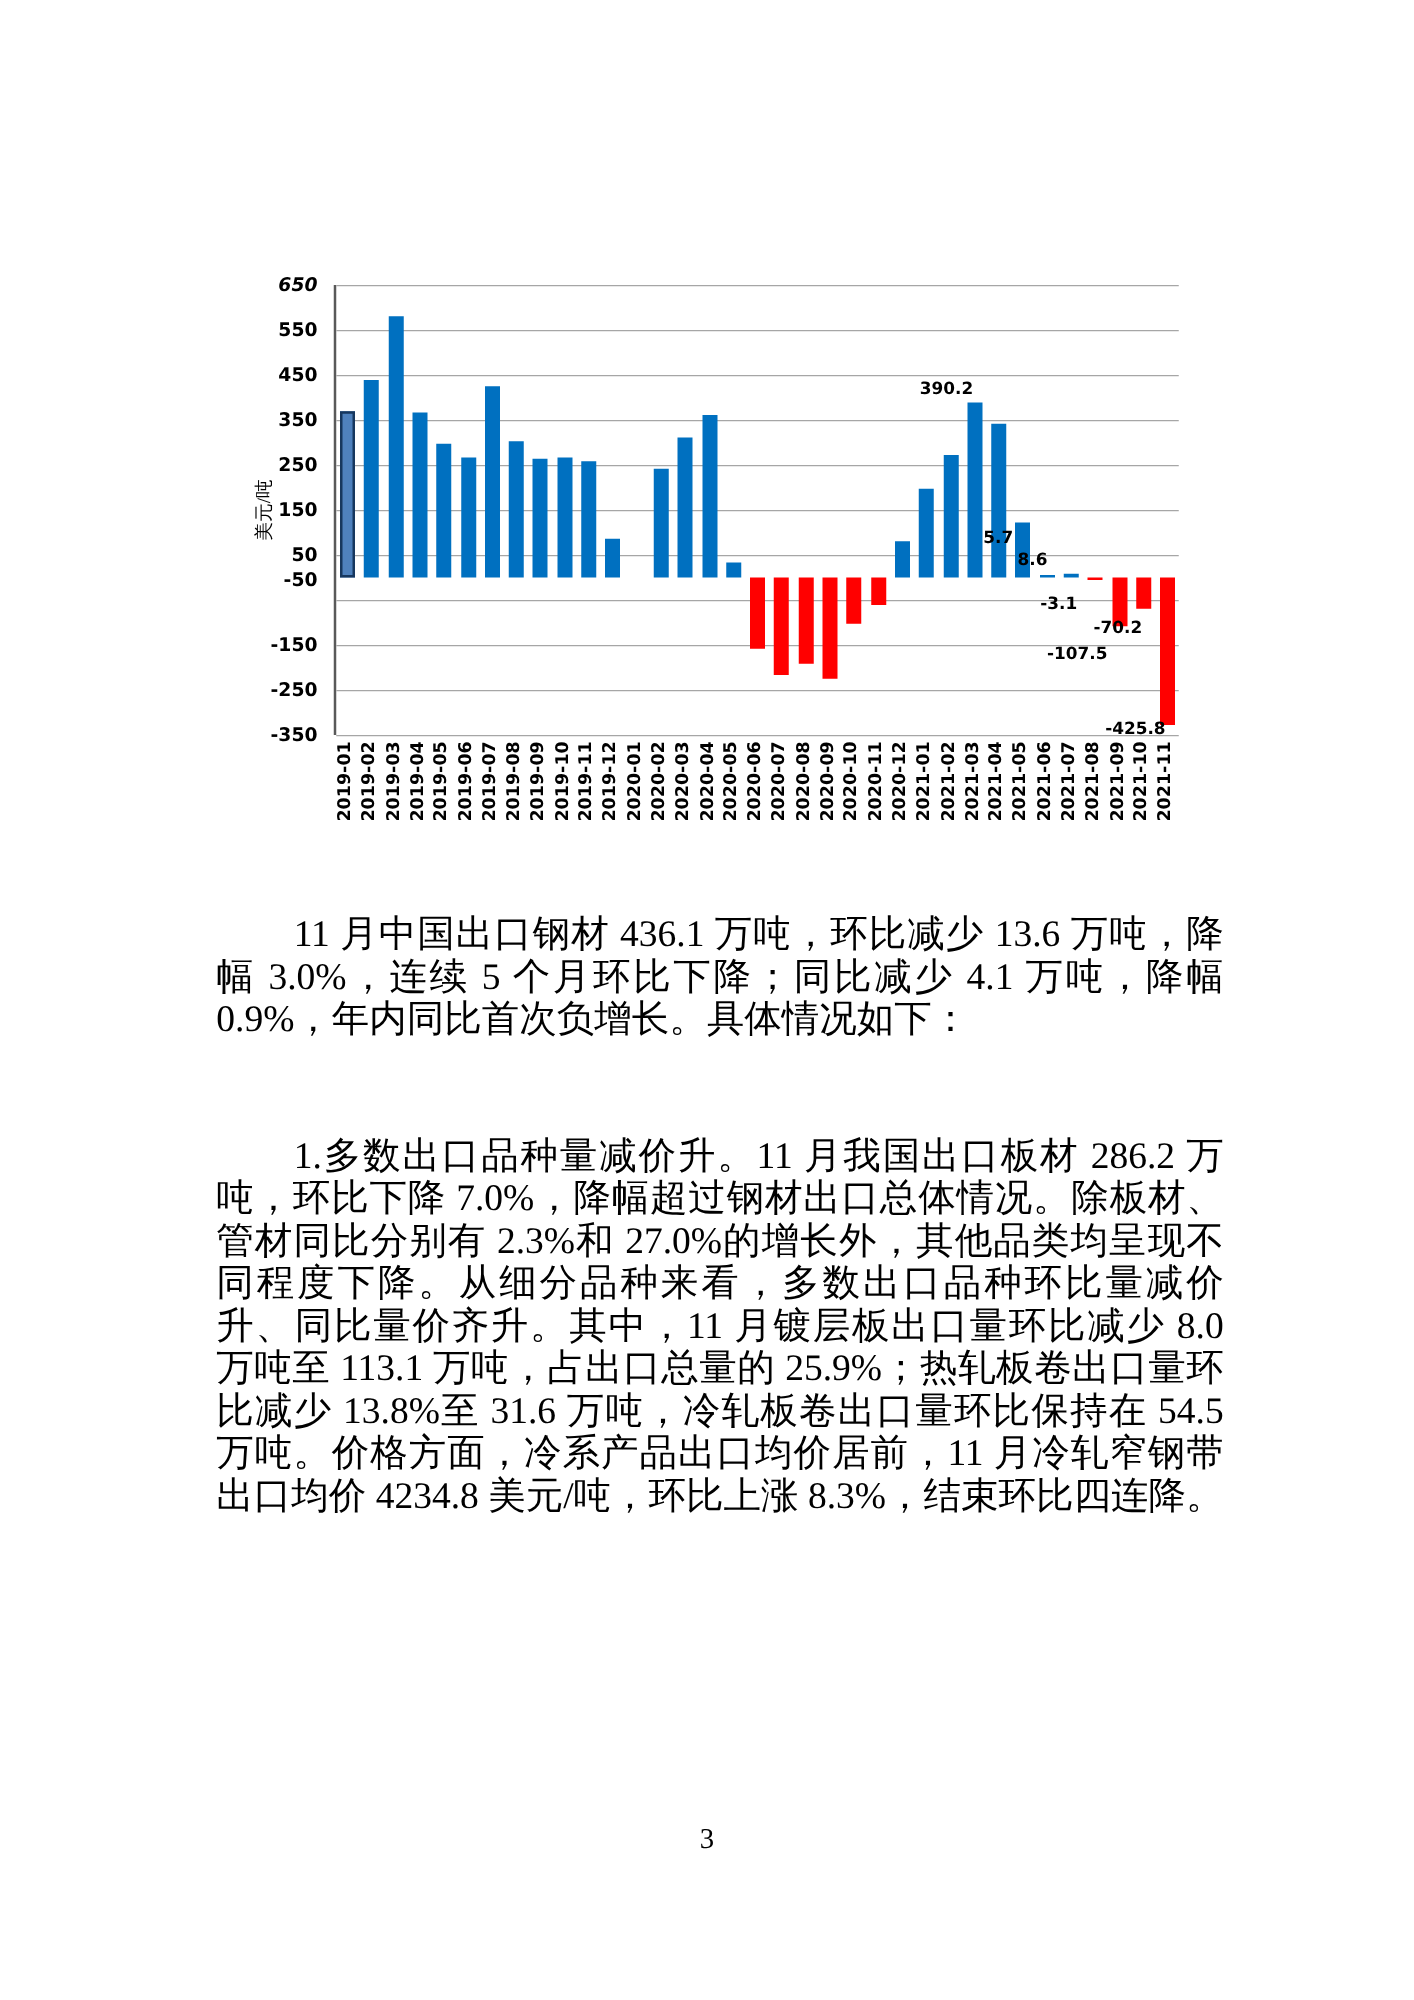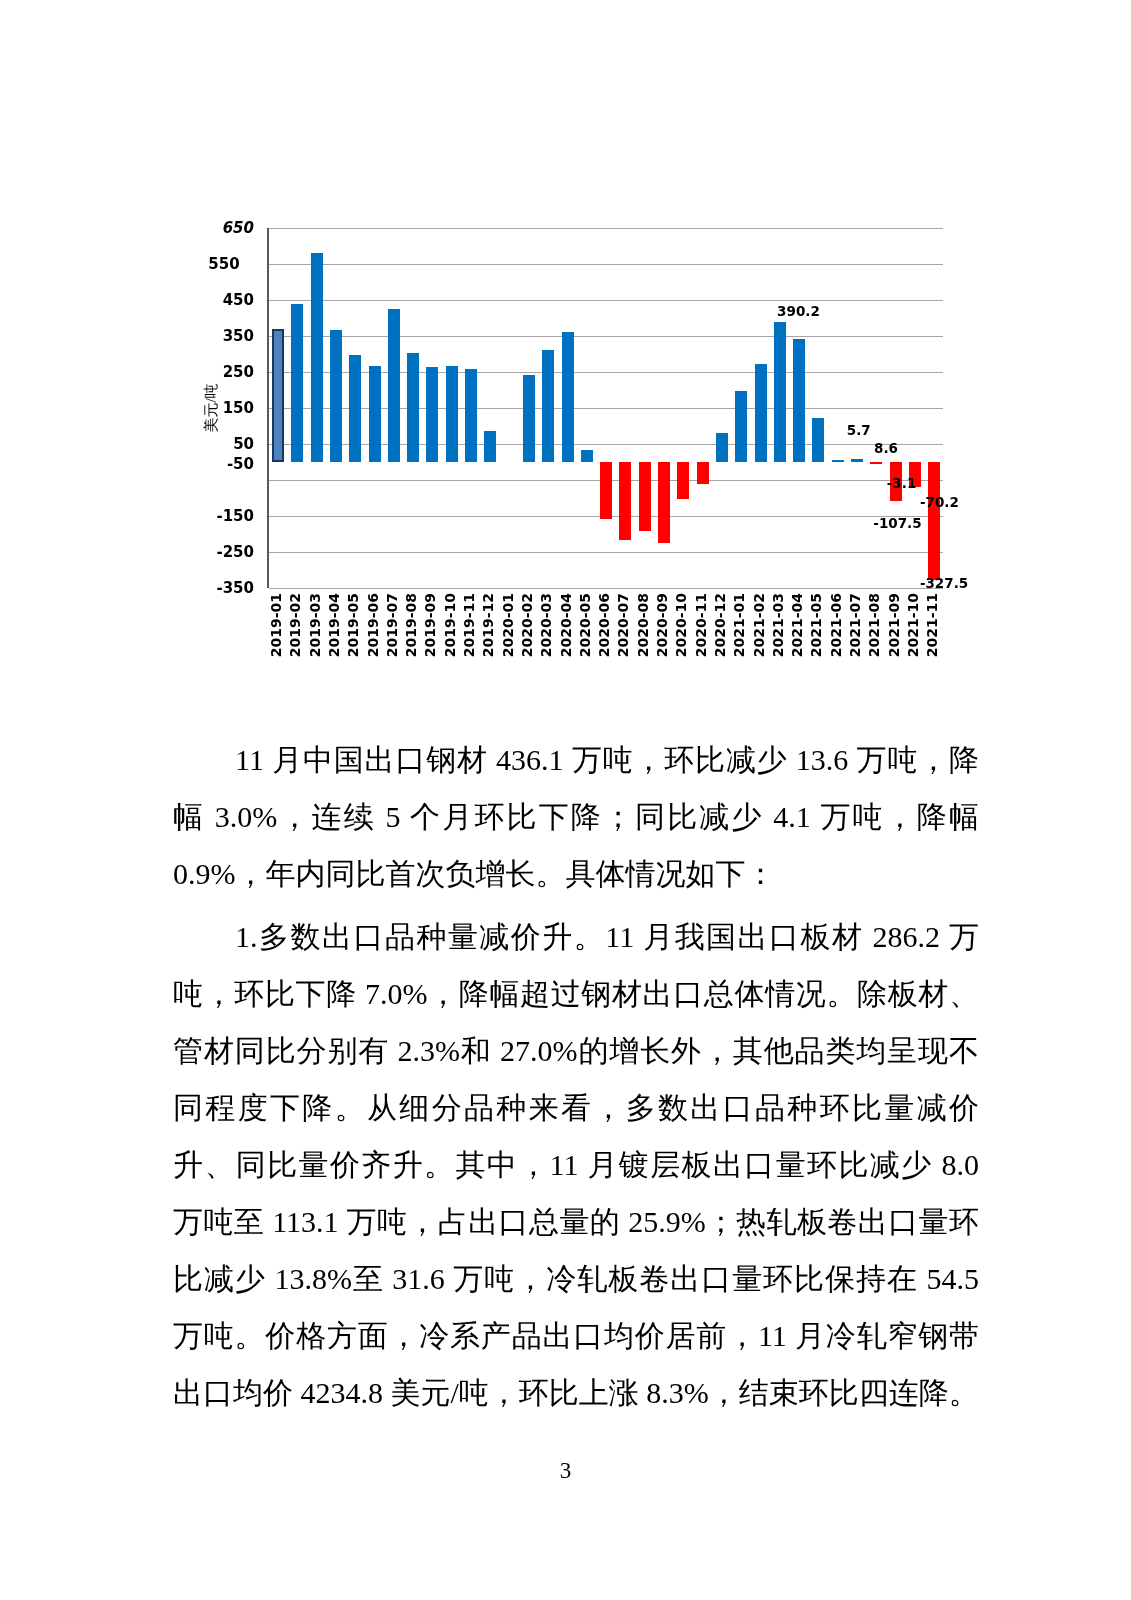--- a/index.html
+++ b/index.html
@@ -33,31 +33,31 @@
     position:absolute; left:160px; top:398px; width:104px; height:20px;
     transform:rotate(-90deg); text-align:center; font-size:15px;
     font-family:"Liberation Serif","DejaVu Serif",serif;
   }
   .xlabel {
     position:absolute; width:76px; height:16px; line-height:16px;
     transform:rotate(-90deg); text-align:right;
     font-size:14px; font-weight:bold; white-space:nowrap;
   }
   .ptlabel {
-    position:absolute; width:84px; text-align:right;
+    position:absolute; width:84px; text-align:left;
     font-size:13.5px; font-weight:bold; line-height:15px; white-space:nowrap;
   }
   
   .heading {
     position:absolute; left:173px; top:673px; width:805px;
     font-size:31px; letter-spacing:4px; text-indent:62px;
   }
   .para {
     position:absolute; left:173px; width:806px; margin:0;
-    font-size:30px; line-height:57px; text-align:justify;
+    font-size:30px; line-height:34px; text-align:justify;
     text-indent:62px;
   }
   .p1 { top:731px; }
   .p2 { top:908px; }
   .pagenum {
     position:absolute; top:1458px; left:0; width:100%;
     text-align:center; font-size:23px;
   }
 </style>
 </head>
@@ -108,21 +108,21 @@
         <div class="bar" style="left: 524.1px; width: 12px; top: 110.88px; height: 123.12px; background: rgb(0, 112, 192);"></div>
         <div class="bar" style="left: 543.4px; width: 12px; top: 190.44px; height: 43.56px; background: rgb(0, 112, 192);"></div>
         <div class="bar" style="left: 562.7px; width: 12px; top: 231.948px; height: 2.052px; background: rgb(0, 112, 192);"></div>
         <div class="bar" style="left: 582px; width: 12px; top: 230.904px; height: 3.096px; background: rgb(0, 112, 192);"></div>
         <div class="bar" style="left: 601.3px; width: 12px; top: 234px; height: 2px; background: rgb(255, 0, 0);"></div>
         <div class="bar" style="left: 620.6px; width: 12px; top: 234px; height: 38.7px; background: rgb(255, 0, 0);"></div>
         <div class="bar" style="left: 639.9px; width: 12px; top: 234px; height: 25.272px; background: rgb(255, 0, 0);"></div>
         <div class="bar" style="left: 659.2px; width: 12px; top: 234px; height: 117.9px; background: rgb(255, 0, 0);"></div>
       </div>
   <div class="ytick" style="top: 219px; font-style: italic;">650</div>
-      <div class="ytick" style="top: 255px; text-align: center;">550</div>
+      <div class="ytick" style="top: 255px;">550</div>
       <div class="ytick" style="top: 291px;">450</div>
       <div class="ytick" style="top: 327px;">350</div>
       <div class="ytick" style="top: 363px;">250</div>
       <div class="ytick" style="top: 399px;">150</div>
       <div class="ytick" style="top: 435px;">50</div>
       <div class="ytick" style="top: 455px;">-50</div>
       <div class="ytick" style="top: 507px;">-150</div>
       <div class="ytick" style="top: 543px;">-250</div>
       <div class="ytick" style="top: 579px;">-350</div>
       <div class="xlabel" style="left: 238px; top: 623px;">2019-01</div>
@@ -159,21 +159,21 @@
       <div class="xlabel" style="left: 836.3px; top: 623px;">2021-08</div>
       <div class="xlabel" style="left: 855.6px; top: 623px;">2021-09</div>
       <div class="xlabel" style="left: 874.9px; top: 623px;">2021-10</div>
       <div class="xlabel" style="left: 894.2px; top: 623px;">2021-11</div>
       <div class="ptlabel" style="left: 735.8px; top: 303.528px;">390.2</div>
       <div class="ptlabel" style="left: 786.7px; top: 423px;">5.7</div>
       <div class="ptlabel" style="left: 814px; top: 440.904px;">8.6</div>
       <div class="ptlabel" style="left: 832.3px; top: 476.116px;">-3.1</div>
       <div class="ptlabel" style="left: 837.6px; top: 515.7px;">-107.5</div>
       <div class="ptlabel" style="left: 874.9px; top: 495.272px;">-70.2</div>
-      <div class="ptlabel" style="left: 884.2px; top: 575.9px;">-327.5</div>
+      <div class="ptlabel" style="left: 884.2px; top: 575.9px;">-425.8</div>
     </div>
 
 
   <p class="para p1">11 月中国出口钢材 436.1 万吨，环比减少 13.6 万吨，降幅 3.0%，连续 5 个月环比下降；同比减少 4.1 万吨，降幅 0.9%，年内同比首次负增长。具体情况如下：</p>
   <p class="para p2">1.多数出口品种量减价升。11 月我国出口板材 286.2 万吨，环比下降 7.0%，降幅超过钢材出口总体情况。除板材、管材同比分别有 2.3%和 27.0%的增长外，其他品类均呈现不同程度下降。从细分品种来看，多数出口品种环比量减价升、同比量价齐升。其中，11 月镀层板出口量环比减少 8.0 万吨至 113.1 万吨，占出口总量的 25.9%；热轧板卷出口量环比减少 13.8%至 31.6 万吨，冷轧板卷出口量环比保持在 54.5 万吨。价格方面，冷系产品出口均价居前，11 月冷轧窄钢带出口均价 4234.8 美元/吨，环比上涨 8.3%，结束环比四连降。</p>
 
   <div class="pagenum">3</div>
 
 </div>
 

